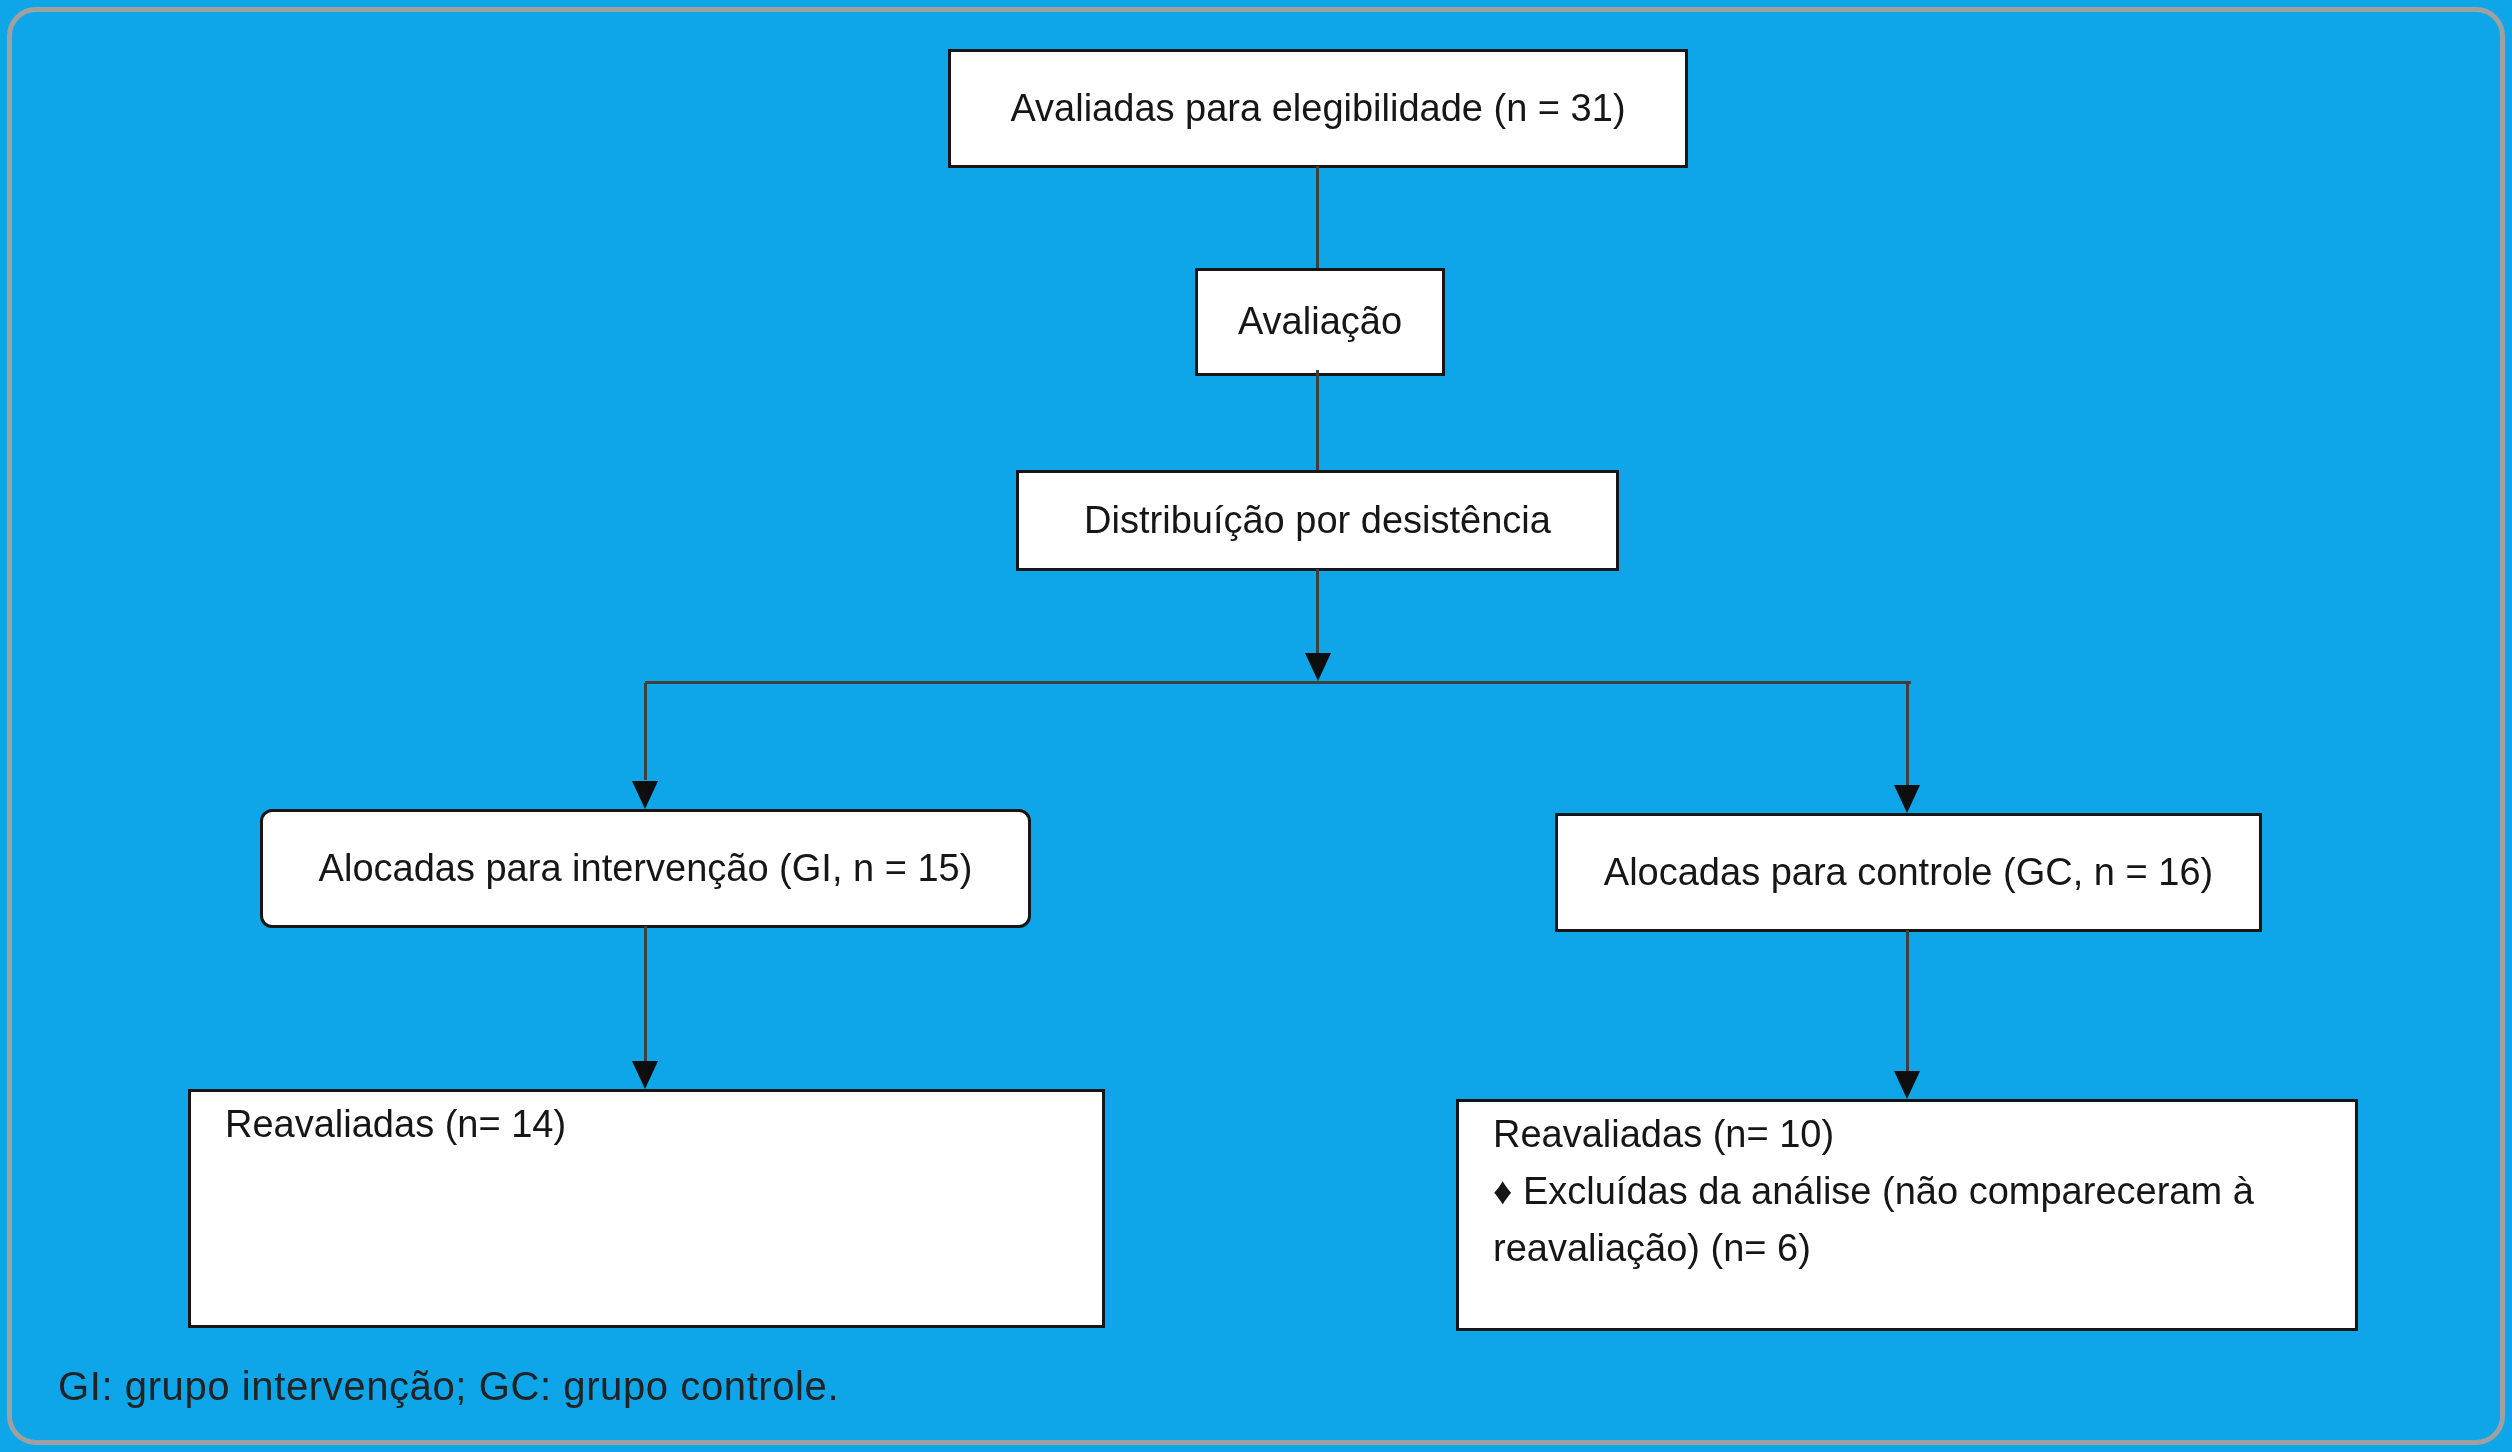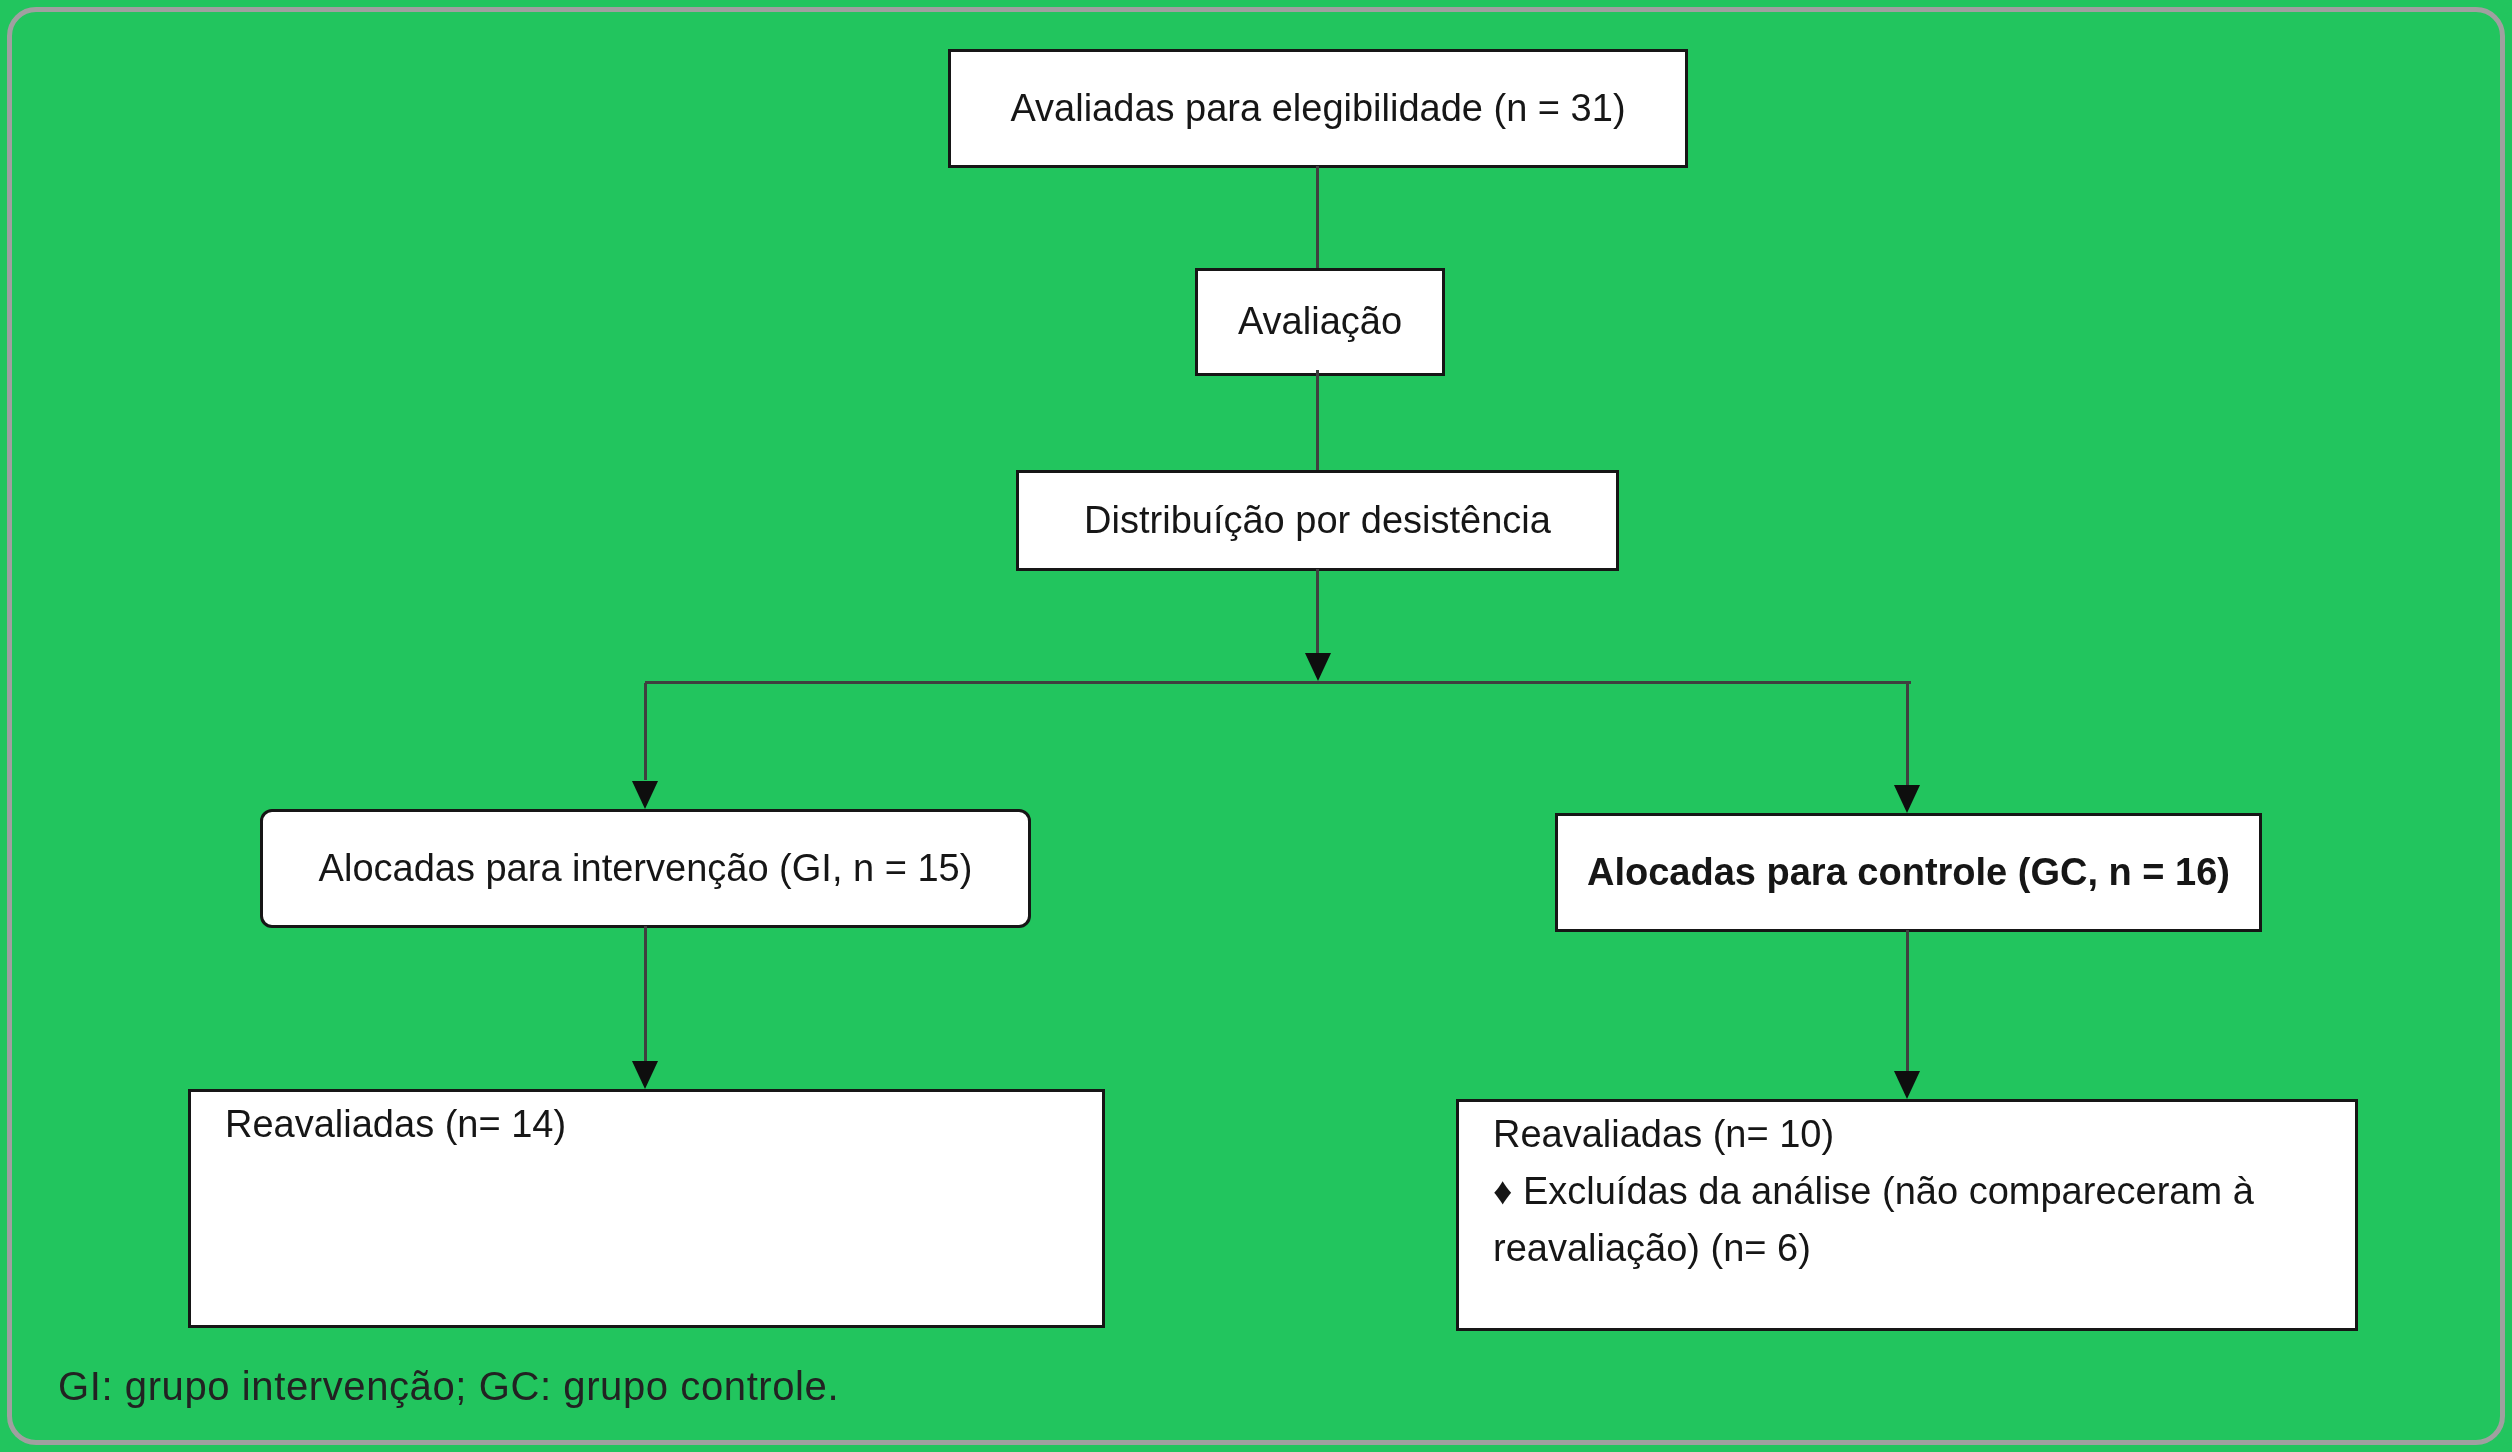--- a/index.html
+++ b/index.html
@@ -1,20 +1,20 @@
 <!DOCTYPE html>
 <html style="--text: #161616; --box-border: #161616; --connector: #3f3f3f; --arrow: #0e0e0e; --outer-border: #a0a0a0;font-size:9.7px"><head>
 <meta charset="utf-8">
 <style>
   html, body { margin: 0; padding: 0; background: #ffffff; }
   .canvas {
     position: relative;
     width: 2512px;
     height: 1452px;
-    background: #22c55e;
+    background: #0ea5e9;
     font-family: "Liberation Sans", sans-serif;
     color: var(--text, #161616);
     overflow: hidden;
   }
   .frame {
     position: absolute;
     inset: 7.3px;
     border: 5.5px solid var(--outer-border, #a0a0a0);
     border-radius: 29px;
   }
@@ -91,21 +91,21 @@
   <div class="vline" style="left:644px; top:683px; height:97px;"></div>
   <div class="arrowhead" style="left:632px; top:781px;"></div>
 
   <div class="vline" style="left:1906px; top:683px; height:102px;"></div>
   <div class="arrowhead" style="left:1894px; top:785px;"></div>
 
   <div class="node" style="left:260px; top:809px; width:771px; height:119px;border-radius:12px;">
     <span>Alocadas para intervenção (GI, n = 15)</span>
   </div>
 
-  <div class="node" style="left:1555px; top:813px; width:707px; height:119px;font-weight:bold;">
+  <div class="node" style="left:1555px; top:813px; width:707px; height:119px;">
     <span>Alocadas para controle (GC, n = 16)</span>
   </div>
 
   <div class="vline" style="left:644px; top:926px; height:136px;"></div>
   <div class="arrowhead" style="left:632px; top:1061px;"></div>
 
   <div class="vline" style="left:1906px; top:930px; height:141px;"></div>
   <div class="arrowhead" style="left:1894px; top:1071px;"></div>
 
   <div class="node left-align" style="left:188px; top:1089px; width:917px; height:239px;">

